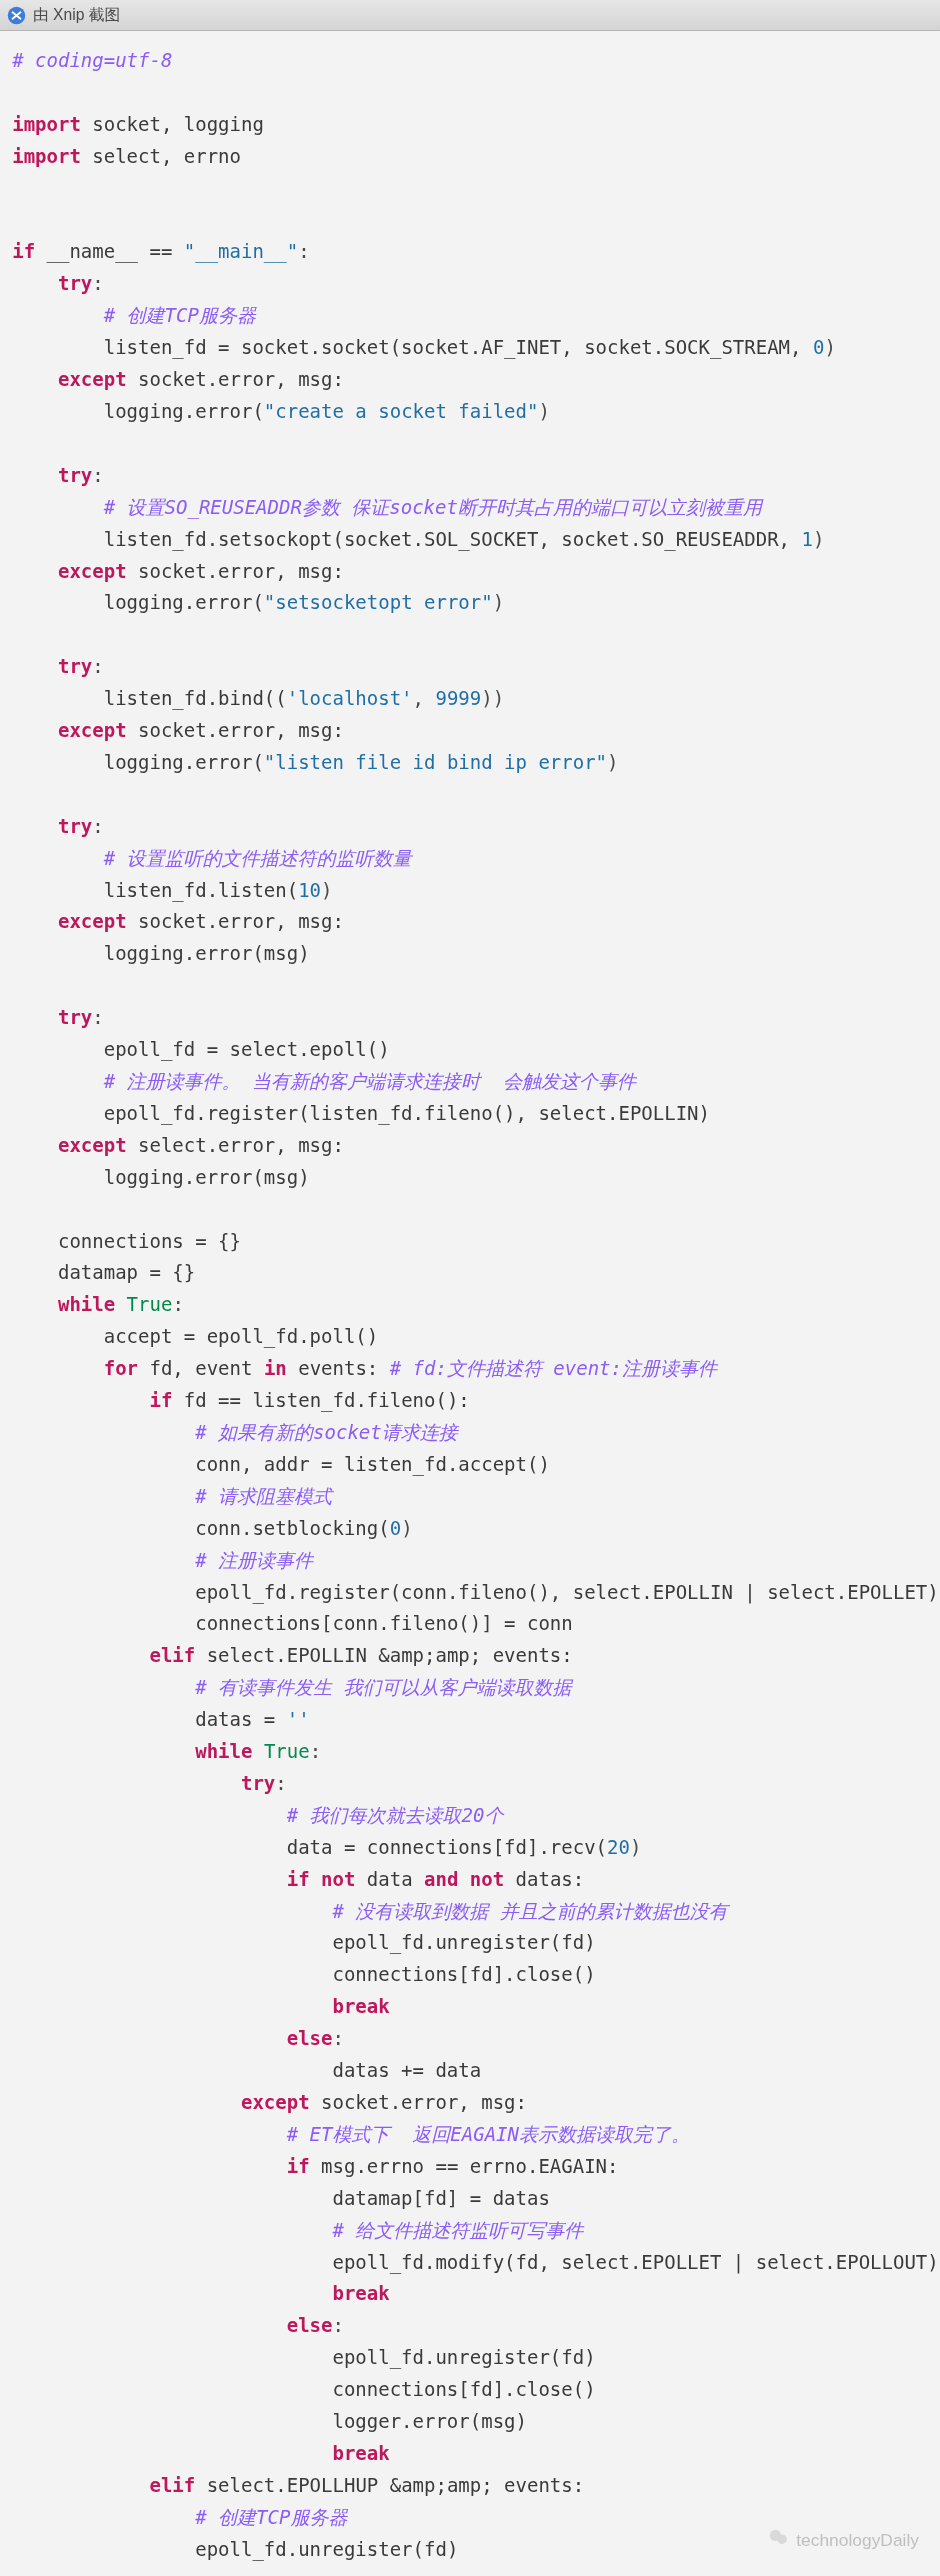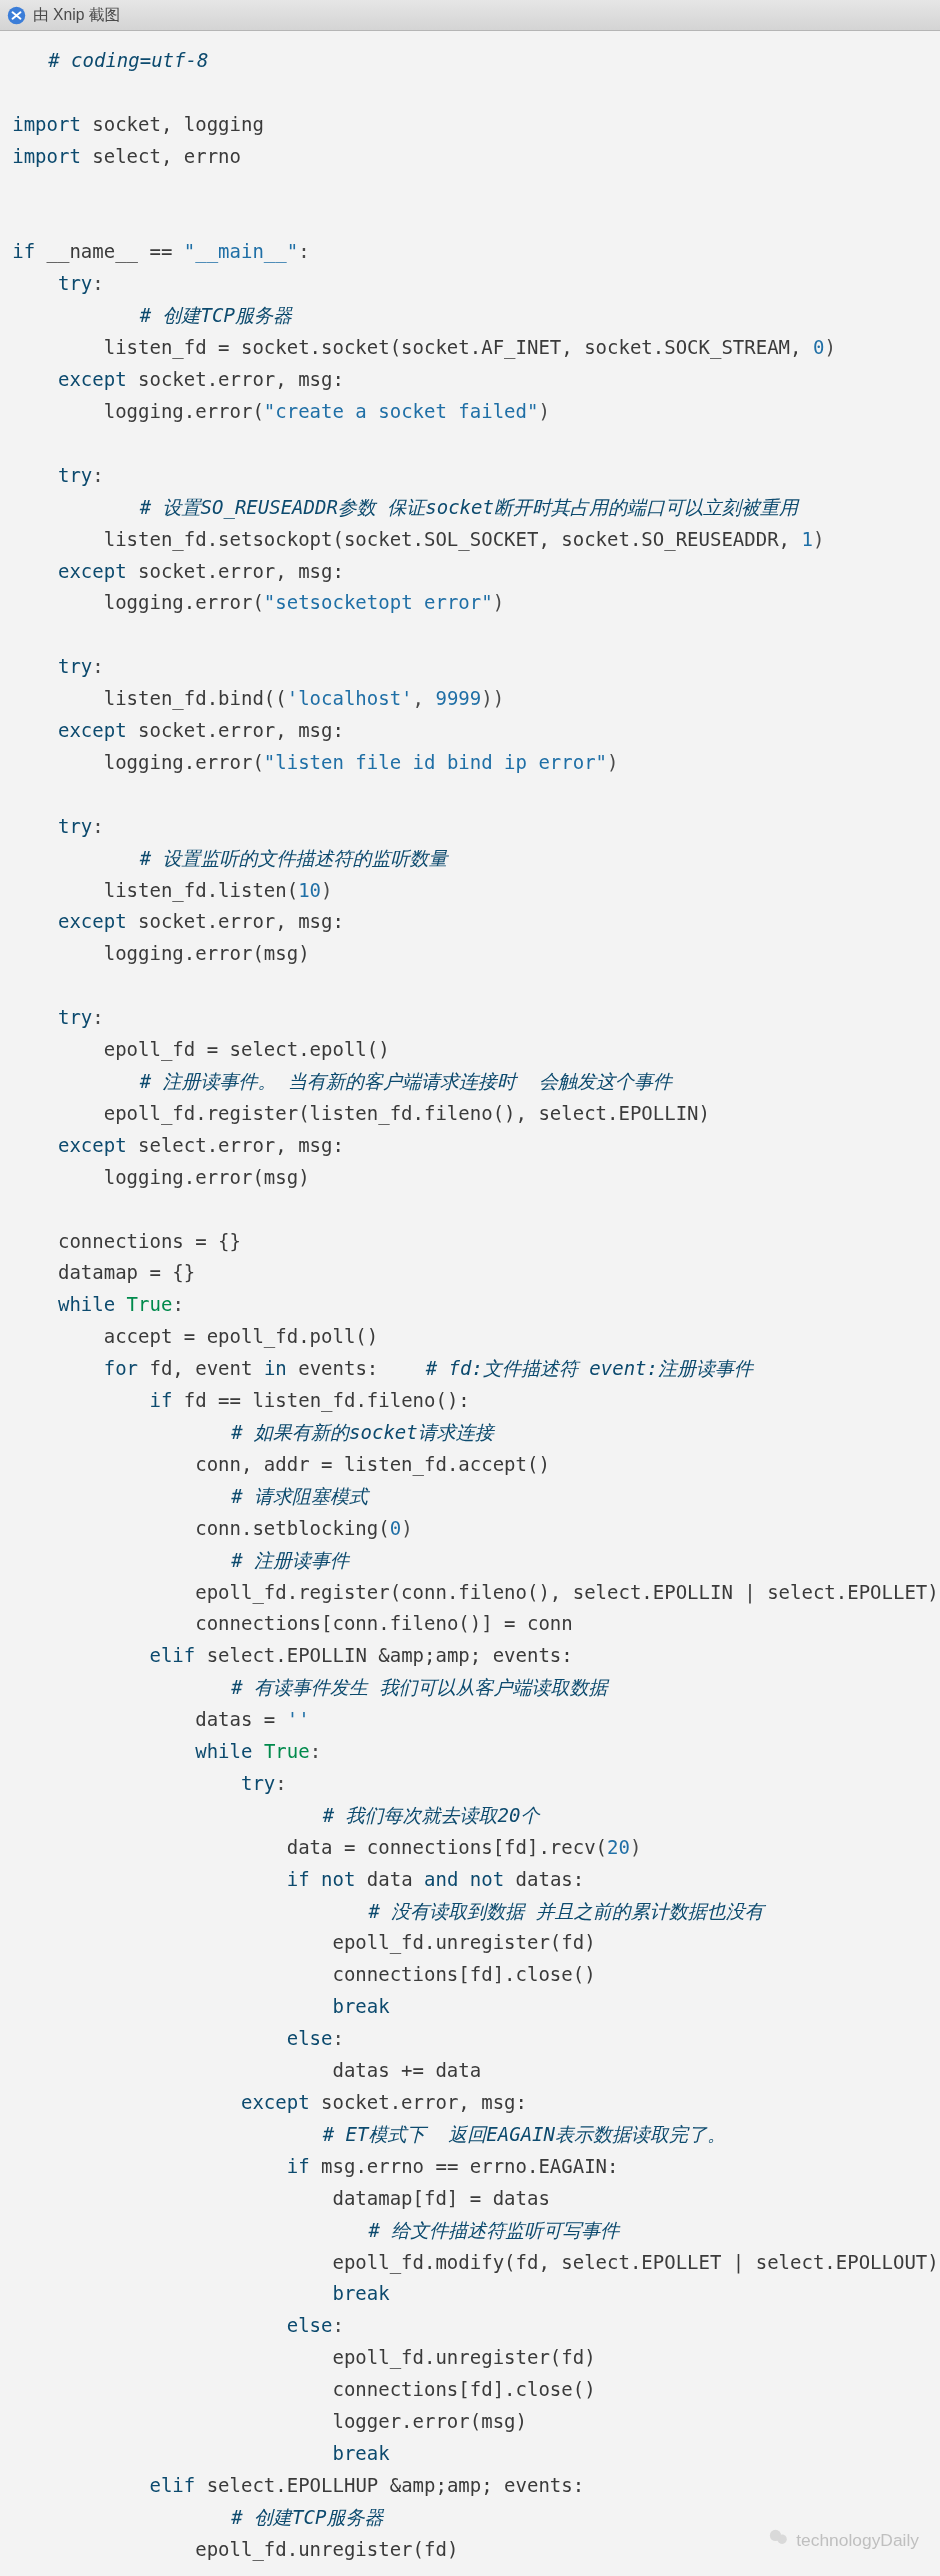--- a/index.html
+++ b/index.html
@@ -23,22 +23,22 @@
   color: #4a4a4a;
 }
 .titlebar .icon {
   width: 19px; height: 19px; margin-right: 7px;
   display: inline-flex; align-items: center; justify-content: center;
 }
 .code {
   padding: 14px 12.2px 52px 12.2px;
   white-space: pre;
 }
-.c-comment { color: #0c4a6e; font-style: italic; margin-left: 36px; }
-.c-kw      { color: #0c4a6e; font-weight: normal; }
+.c-comment { color: #8b5cf6; font-style: italic; }
+.c-kw      { color: #be185d; font-weight: bold; }
 .c-name    { color: #3a3a3a; }
 .c-str     { color: #1f6fa6; }
 .c-num     { color: #1f6fa6; }
 .c-bool    { color: #008a4c; font-weight: normal; }
 .watermark {
   position: fixed;
   right: 21px;
   bottom: 21px;
   font-family: -apple-system, sans-serif;
   font-size: 17.4px;

